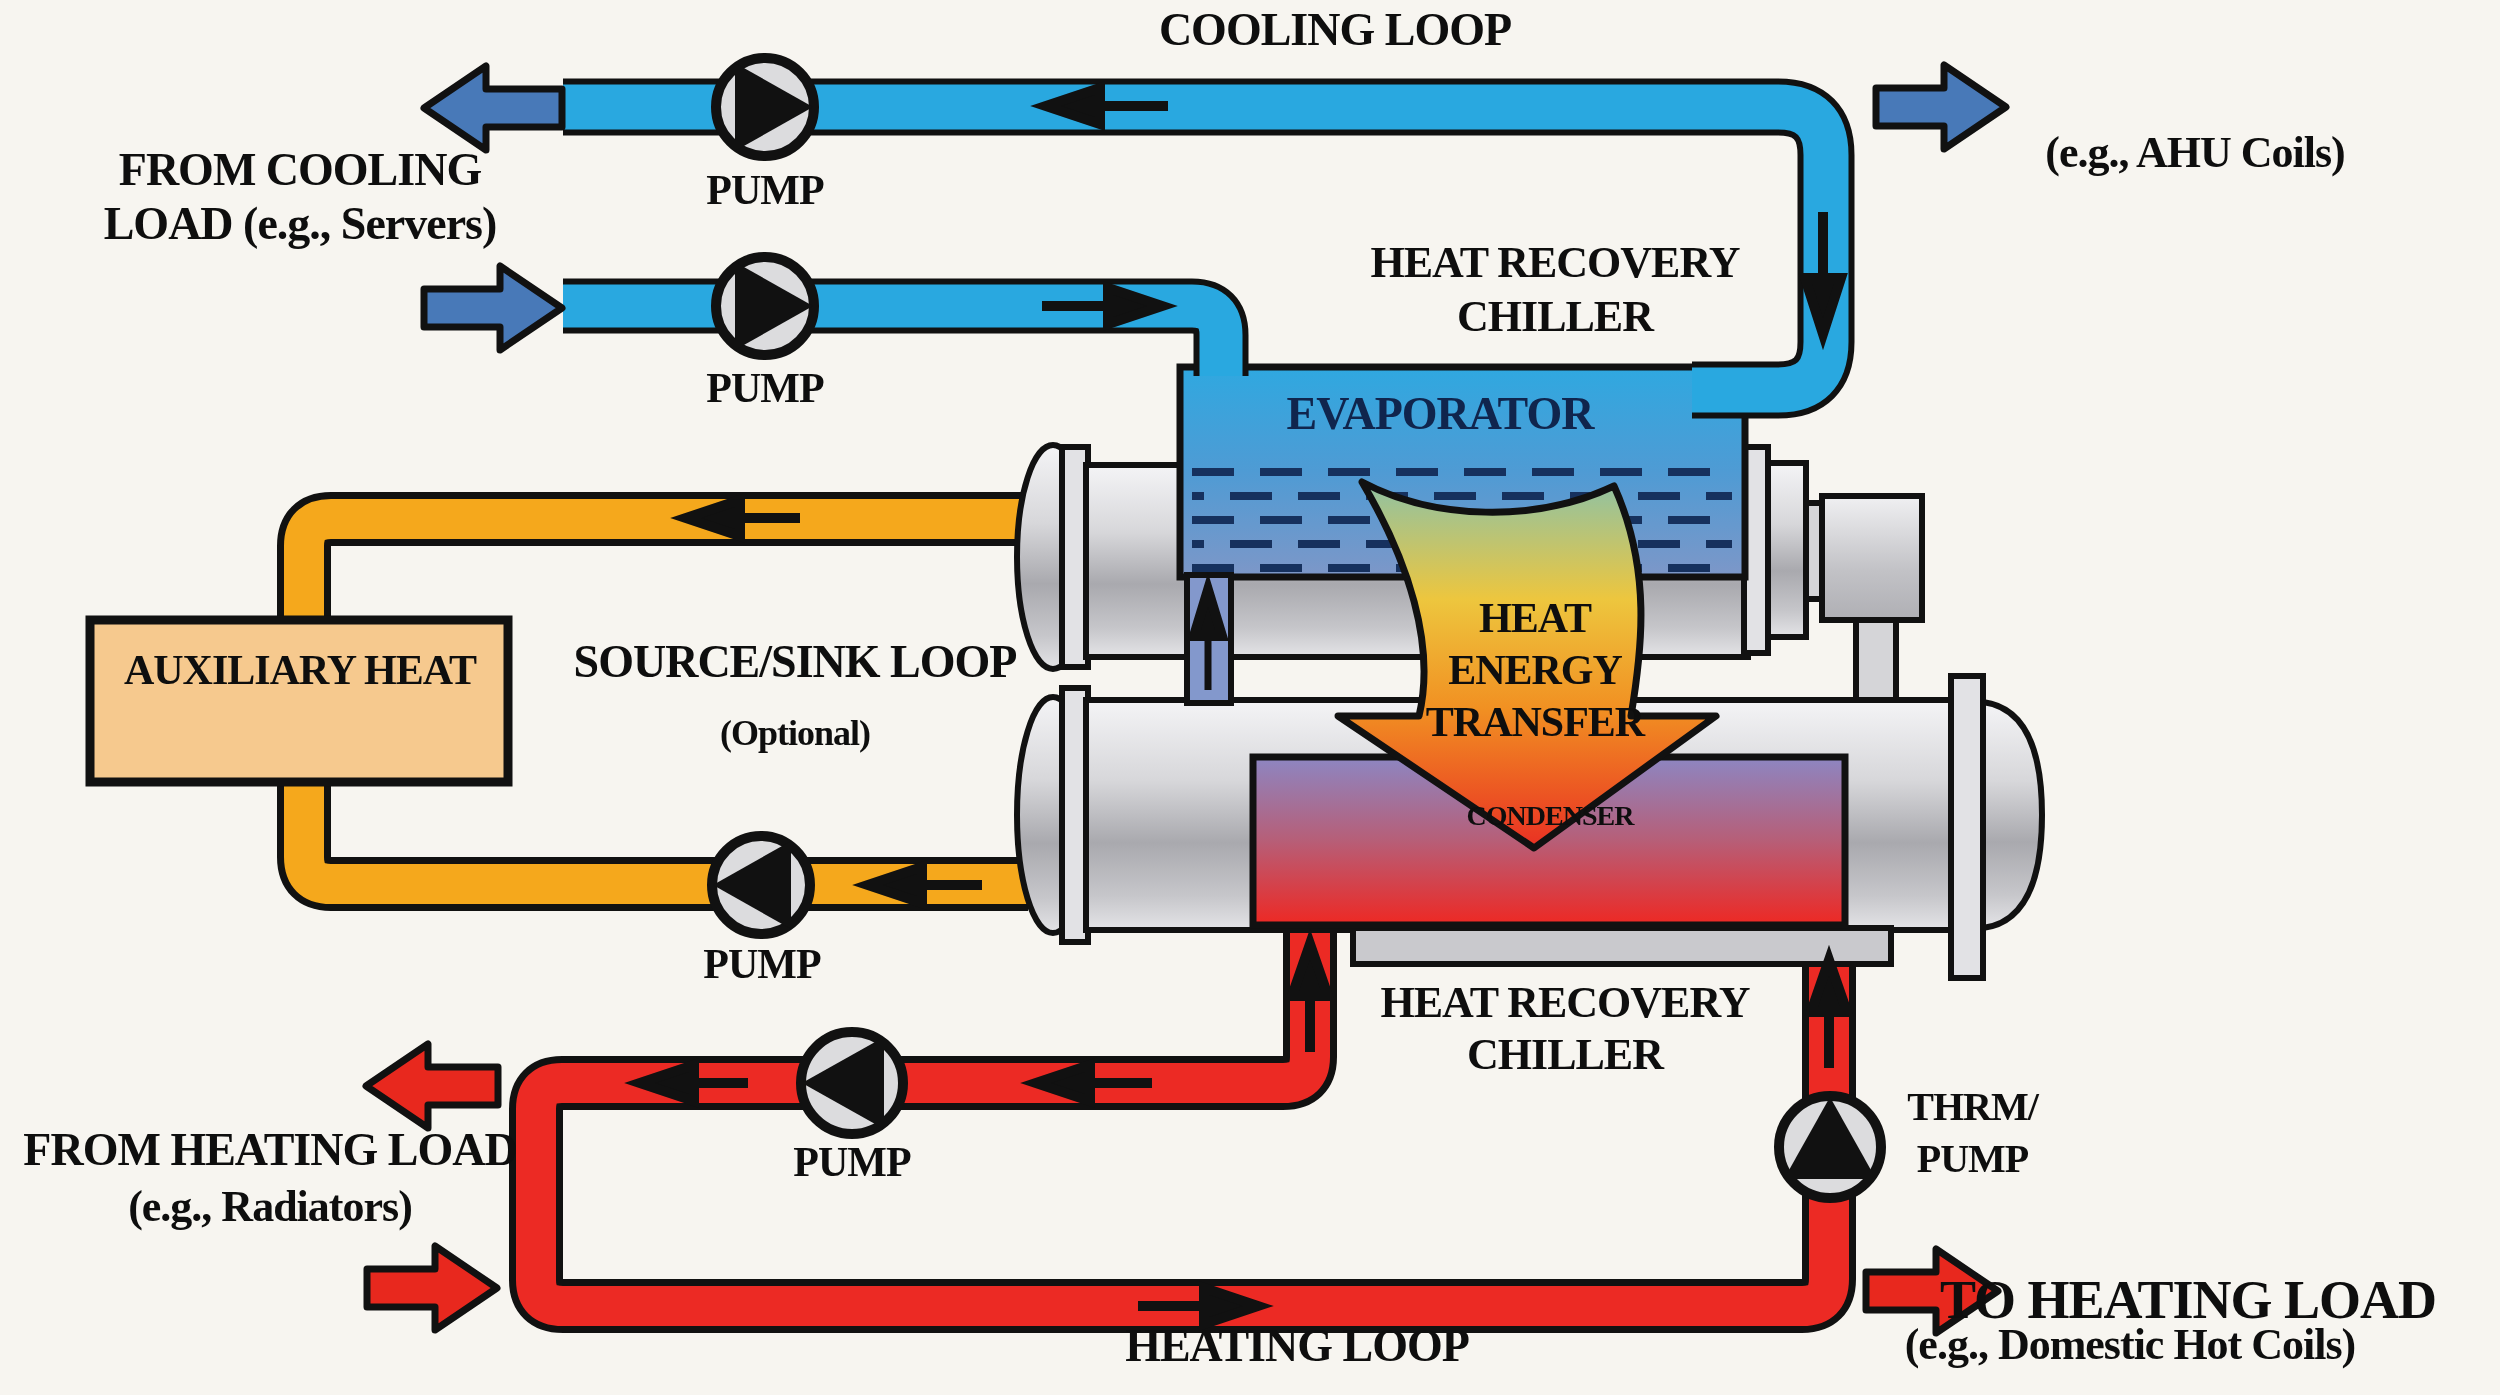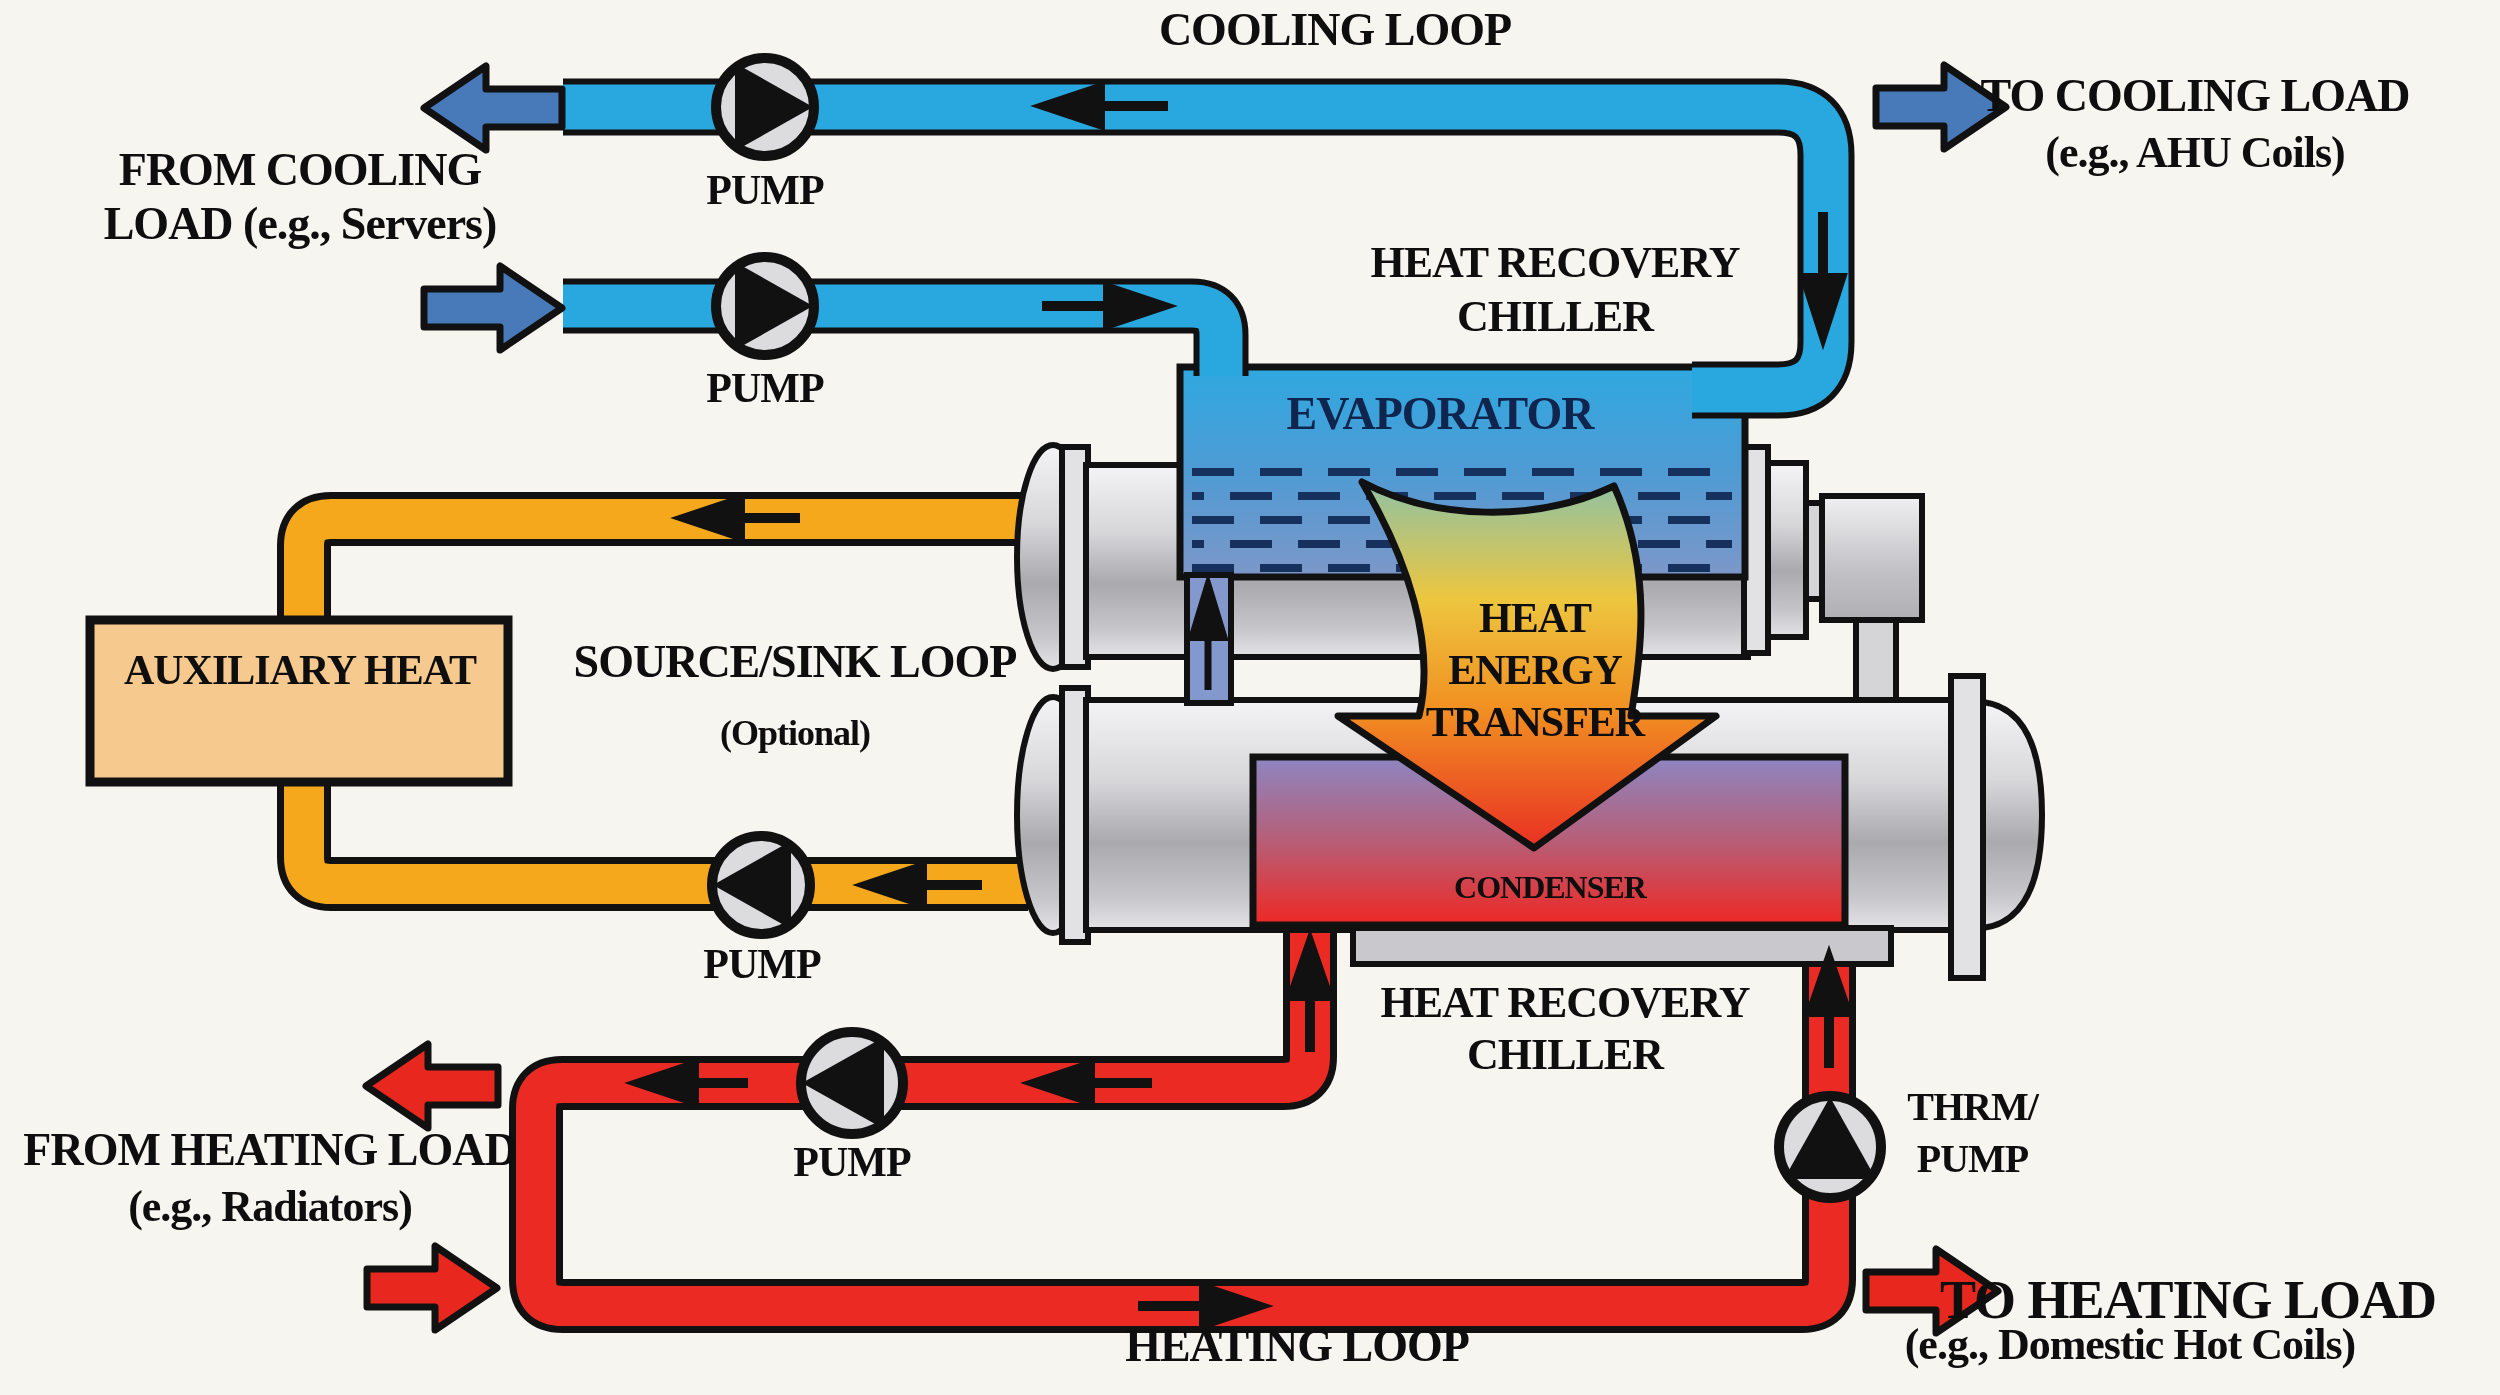--- a/index.html
+++ b/index.html
@@ -157,34 +157,33 @@
           <polygon points="1784,1179 1876,1179 1830,1097" fill="#111" stroke-width="0"></polygon>
         </g>
   </g>
 
   <rect x="90" y="620" width="418" height="162" fill="var(--c-aux-box-fill,#F6C98E)" stroke="#111" stroke-width="9"></rect>
 </svg>
 
 <div class="lbl" style="left:1085px;top:6px;width:500px;font-size:46px">COOLING LOOP</div>
 <div class="lbl" style="left:40px;top:146px;width:520px;font-size:46px">FROM COOLING</div>
 <div class="lbl" style="left:40px;top:200px;width:520px;font-size:46px">LOAD (e.g., Servers)</div>
-<div class="lbl" style="left:1960px;top:72px;width:470px;font-size:46px">TO COOLING LOAD</div>
 <div class="lbl" style="left:1960px;top:130px;width:470px;font-size:44px">(e.g., AHU Coils)</div>
 <div class="lbl" style="left:665px;top:168px;width:200px;font-size:42px">PUMP</div>
 <div class="lbl" style="left:665px;top:366px;width:200px;font-size:42px">PUMP</div>
 
 <div class="lbl" style="left:1330px;top:240px;width:450px;font-size:44px">HEAT RECOVERY</div>
 <div class="lbl" style="left:1330px;top:294px;width:450px;font-size:44px">CHILLER</div>
 <div class="lbl navy" style="left:1200px;top:390px;width:480px;font-size:46px">EVAPORATOR</div>
 
 <div class="lbl" style="left:1410px;top:596px;width:250px;font-size:42px">HEAT</div>
 <div class="lbl" style="left:1410px;top:648px;width:250px;font-size:42px">ENERGY</div>
 <div class="lbl" style="left:1410px;top:700px;width:250px;font-size:42px">TRANSFER</div>
 
-<div class="lbl" style="left:1300px;top:871px;width:500px;font-size:32px">CONDENSER</div>
+<div class="lbl" style="left:1300px;top:801px;width:500px;font-size:28px">CONDENSER</div>
 <div class="lbl" style="left:1340px;top:980px;width:450px;font-size:44px">HEAT RECOVERY</div>
 <div class="lbl" style="left:1340px;top:1032px;width:450px;font-size:44px">CHILLER</div>
 
 <div class="lbl" style="left:100px;top:648px;width:400px;font-size:42px">AUXILIARY HEAT</div>
 <div class="lbl" style="left:545px;top:638px;width:500px;font-size:46px">SOURCE/SINK LOOP</div>
 <div class="lbl" style="left:545px;top:715px;width:500px;font-size:36px">(Optional)</div>
 <div class="lbl" style="left:662px;top:942px;width:200px;font-size:42px">PUMP</div>
 
 <div class="lbl" style="left:20px;top:1126px;width:500px;font-size:46px">FROM HEATING LOAD</div>
 <div class="lbl" style="left:20px;top:1184px;width:500px;font-size:44px">(e.g., Radiators)</div>

